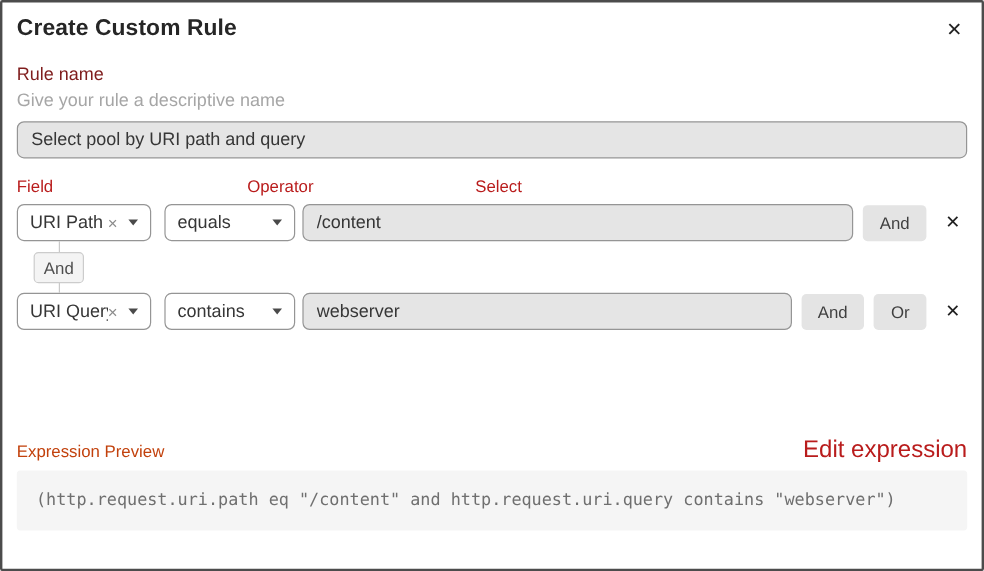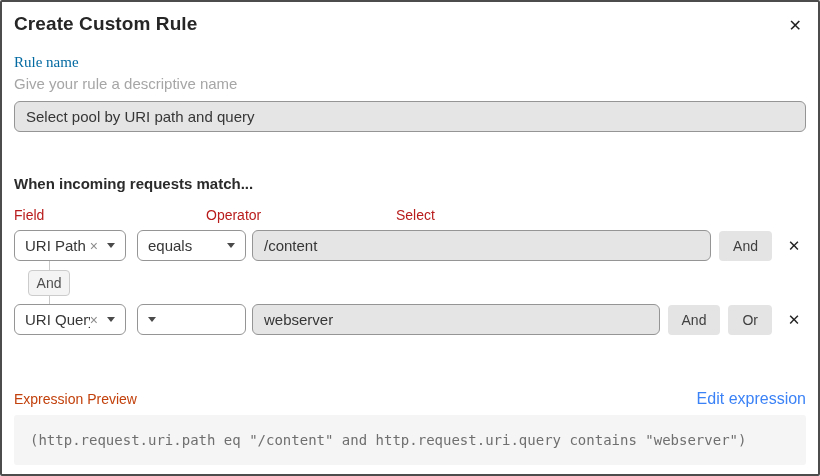--- a/index.html
+++ b/index.html
@@ -20,21 +20,21 @@
   }
   
   .header-row { display: flex; justify-content: space-between; align-items: flex-end; }
   .title { font-size: 19px; font-weight: bold; color: #262626; line-height: 24px; letter-spacing: 0.1px; }
   .close-btn {
     font-size: 16px; font-weight: bold; color: #222;
     line-height: 16px; cursor: pointer; padding: 2px; margin-top: -2px; margin-right: 2px;
     background: none; border: none; font-family: inherit;
   }
   
-  .section-label { font-size: 15px; color: #0369a1; margin-top: 18px; line-height: 17px; font-family: Liberation Serif, serif; }
+  .section-label { font-size: 15px; color: #7f1d1d; margin-top: 18px; line-height: 17px; }
   .section-hint { font-size: 15px; color: #a6a6a6; margin-top: 5px; line-height: 15px; }
   .text-input {
     margin-top: 10px; width: 100%; height: 31px;
     border: 1px solid #959595; border-radius: 6px;
     padding: 0 11px; font-size: 15px; color: #363636;
     font-family: inherit; background: #e5e5e5; outline: none; display: block;
   }
   
   .match-heading { font-size: 15px; font-weight: bold; color: #2b2b2b; margin-top: 44px; line-height: 16px; }
   .col-labels { display: flex; margin-top: 16px; font-size: 14px; color: #b91c1c; line-height: 14px; gap: 47px; }
@@ -81,21 +81,21 @@
     position: absolute; left: 50%; top: 0; bottom: 0; width: 1px;
     background: #c9c9c9;
   }
   .joiner-chip {
     position: relative; background: #f4f4f4; border: 1px solid #cccccc;
     border-radius: 4px; padding: 4px 8px; font-size: 14px; color: #4f4f4f; line-height: 16px;
   }
   
   .expr-row { display: flex; justify-content: space-between; align-items: baseline; margin-top: 56px; }
   .expr-label { font-size: 14px; color: #c2410c; line-height: 15px; }
-  .expr-edit { font-size: 16px; color: #3b82f6; text-decoration: none; cursor: pointer; line-height: 15px; }
+  .expr-edit { font-size: 20px; color: #b91c1c; text-decoration: none; cursor: pointer; line-height: 15px; margin-top: 37px; }
   .code-block {
     margin-top: 8px; height: 50px; background: #f5f5f5; border-radius: 3px;
     padding: 0 16px; display: flex; align-items: center;
     font-family: "DejaVu Sans Mono", "Liberation Mono", monospace;
     font-size: 14px; color: #6f6f6f; white-space: nowrap; overflow: hidden;
   }
 </style>
 </head>
 <body>
 
@@ -103,21 +103,20 @@
 
   <div class="header-row">
     <div class="title">Create Custom Rule</div>
     <button class="close-btn">✕</button>
   </div>
 
   <div class="section-label">Rule name</div>
   <div class="section-hint">Give your rule a descriptive name</div>
   <input class="text-input" type="text" value="Select pool by URI path and query" style="">
 
-  <div class="match-heading">When incoming requests match...</div>
 
   <div class="col-labels">
     <div class="col-field">Field</div>
     <div class="col-operator">Operator</div>
     <div class="col-value">Select</div>
   </div>
 
   <div class="match-row">
     <div class="select-box field">
       <span class="select-text">URI Path</span>
@@ -138,20 +137,21 @@
     <div class="joiner-chip">And</div>
   </div>
 
   <div class="match-row" style="margin-top:0;">
     <div class="select-box field">
       <span class="select-text">URI Query St...</span>
       <span class="clear-x">×</span>
       <span class="caret-down"></span>
     </div>
     <div class="select-box operator">
+      <span class="select-text">contains</span>
       <span class="caret-down"></span>
     </div>
     <input class="value-input" type="text" value="webserver" style="">
     <button class="join-btn">And</button>
     <button class="join-btn">Or</button>
     <button class="remove-btn">✕</button>
   </div>
 
   <div class="expr-row">
     <div class="expr-label">Expression Preview</div>

